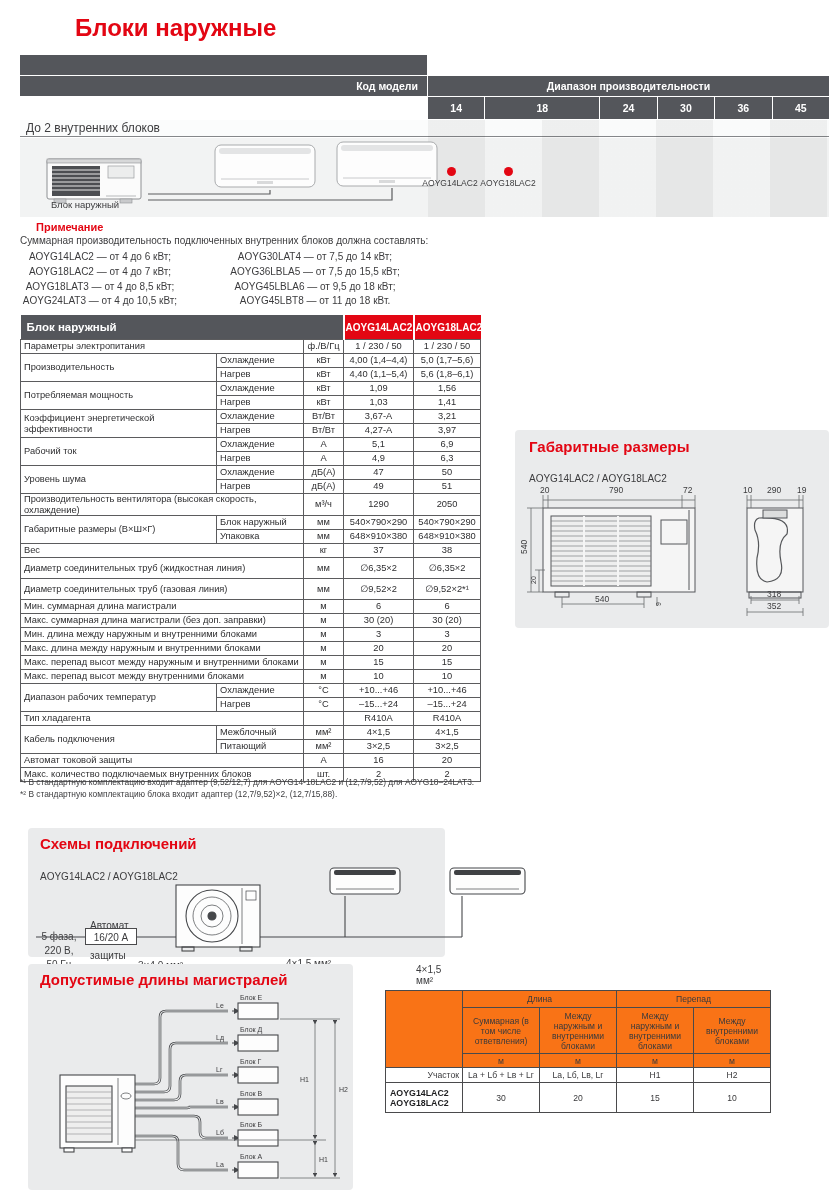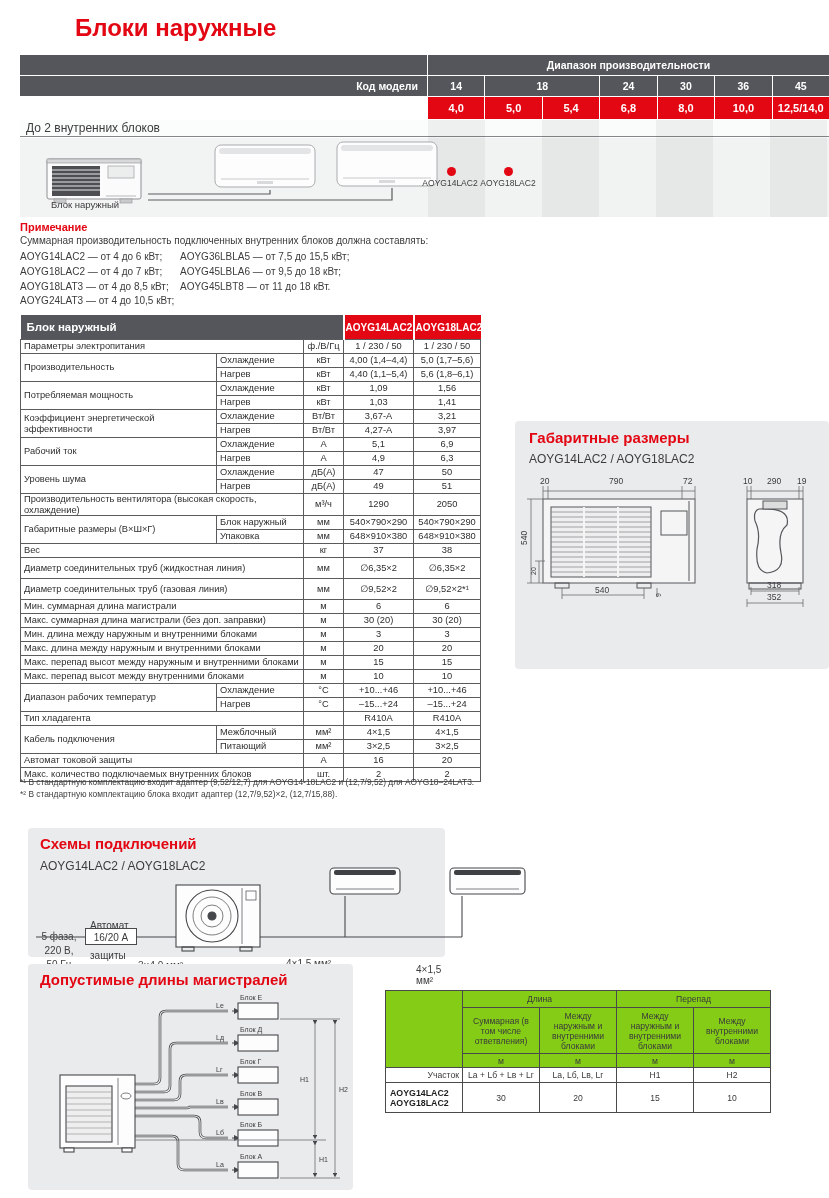--- a/index.html
+++ b/index.html
@@ -26,69 +26,69 @@
                 border-bottom:1px solid #85878a;font-size:12px;color:#3c3c3e;line-height:17px;
                 padding-left:6px;box-sizing:border-box;}
   .image-band{position:absolute;left:20px;top:138px;width:809px;height:79px;background:#f2f3f3;}
   .col-stripes{position:absolute;left:428px;top:120px;width:401px;height:97px;pointer-events:none;
                background:repeating-linear-gradient(90deg,rgba(0,0,0,0.05) 0 57px,rgba(0,0,0,0.005) 57px 114px);}
   .band-label{position:absolute;font-size:9.5px;color:#3c3c3e;text-align:center;}
   .red-dot{position:absolute;width:9px;height:9px;border-radius:50%;background:#e30613;}
   .model-chip{position:absolute;width:58px;text-align:center;font-size:8.5px;color:#3c3c3e;}
 
   
-  .note-head{position:absolute;left:20px;top:221px;font-size:11px;font-weight:bold;color:#e30613;}
+  .note-head{position:absolute;left:36px;top:221px;font-size:11px;font-weight:bold;color:#e30613;}
   .note-intro{position:absolute;left:20px;top:235px;font-size:10px;color:#3c3c3e;}
   .note-cols{position:absolute;left:20px;top:250px;width:430px;display:flex;}
-  .note-col{width:160px;}
+  .note-col{width:160px;text-align:center;}
   .note-col.r{width:270px;}
   .note-item{font-size:10px;color:#3c3c3e;line-height:14.8px;white-space:nowrap;}
 
   
   .spec{position:absolute;left:20px;top:315px;width:460px;border-collapse:collapse;table-layout:fixed;
         font-size:9.3px;color:#2e2e30;}
   .spec th{height:22px;}
   .spec th.main{background:#54565b;color:#fff;font-size:11.5px;text-align:left;padding-left:6px;}
   .spec th.redc{background:#e30613;color:#fff;font-size:10px;border-left:2px solid #fff;}
   .spec td{border:1px solid #5b5b5d;padding:0 3px;height:13px;line-height:10.5px;}
   .spec tr.tall td{height:20px;}
   .spec td.lbl,.spec td.sub{text-align:left;}
   .spec td.unit,.spec td.val{text-align:center;}
   .footnotes{position:absolute;left:20px;top:777px;font-size:8.4px;color:#3c3c3e;line-height:11.5px;}
 
   
   .panel{position:absolute;background:#eaebec;border-radius:4px;}
   .sec-title{position:absolute;font-size:15px;font-weight:bold;color:#e30613;}
-  .sec-sub{position:absolute;font-size:12px;color:#3c3c3e;}
+  .sec-sub{position:absolute;font-size:10px;color:#3c3c3e;margin-top:12px;}
 
   .diag-label{position:absolute;font-size:10px;color:#3c3c3e;margin-top:40px;}
   .breaker-box{position:absolute;width:52px;height:17px;background:#fff;border:1px solid #4a4a4c;
                font-size:10px;color:#3c3c3e;text-align:center;line-height:17px;box-sizing:border-box;}
   .center{text-align:center;}
 
   
   .len-table{position:absolute;left:385px;top:990px;width:385px;border-collapse:collapse;table-layout:fixed;
              font-size:8.6px;color:#3a3a3c;}
   .len-table td{border:1px solid #4a4a4c;padding:1px 3px;text-align:center;vertical-align:middle;}
-  .len-table tr.g td{background:#84cc16;}
+  .len-table tr.g td{background:#f97316;}
   .len-table td.mlbl{text-align:left;font-weight:bold;font-size:8.8px;color:#1d1d1f;padding-left:4px;}
   .len-table td.slbl{text-align:right;padding-left:4px;}
   svg text{font-family:"Liberation Sans",sans-serif;}
 </style>
 </head>
 <body>
 
 <div class="page">
 
   <div class="page-title">Блоки наружные</div>
 
   <div class="toptable">
     <div class="tt tt-dark c1"></div>
+    <div class="tt tt-dark tt-lab c1">Код модели</div>
     <div class="tt tt-dark span7">Диапазон производительности</div>
-    <div class="tt tt-dark tt-lab c1">Код модели</div>
     <div class="tt tt-dark c2">14</div>
     <div class="tt tt-dark span18">18</div>
     <div class="tt tt-dark c5">24</div>
     <div class="tt tt-dark c6">30</div>
     <div class="tt tt-dark c7">36</div>
     <div class="tt tt-dark c8">45</div>
     <div class="tt tt-red c2">4,0</div>
     <div class="tt tt-red c3">5,0</div>
     <div class="tt tt-red c4">5,4</div>
     <div class="tt tt-red c5">6,8</div>
@@ -147,20 +147,21 @@
   <div class="note-head">Примечание</div>
   <div class="note-intro">Суммарная производительность подключенных внутренних блоков должна составлять:</div>
   <div class="note-cols">
     <div class="note-col" id="noteL">
         <div class="note-item">AOYG14LAC2 — от 4 до 6 кВт;</div>
         <div class="note-item">AOYG18LAC2 — от 4 до 7 кВт;</div>
         <div class="note-item">AOYG18LAT3 — от 4 до 8,5 кВт;</div>
         <div class="note-item">AOYG24LAT3 — от 4 до 10,5 кВт;</div>
       </div>
     <div class="note-col r" id="noteR">
+        <div class="note-item">AOYG30LAT4 — от 7,5 до 14 кВт;</div>
         <div class="note-item">AOYG36LBLA5 — от 7,5 до 15,5 кВт;</div>
         <div class="note-item">AOYG45LBLA6 — от 9,5 до 18 кВт;</div>
         <div class="note-item">AOYG45LBT8 — от 11 до 18 кВт.</div>
       </div>
   </div>
 
   <table class="spec">
     <colgroup>
         <col style="width:196px">
         <col style="width:87px">
@@ -365,21 +366,21 @@
           <td class="val">2</td>
         </tr>
       </tbody>
   </table>
 
   <div class="footnotes">
     <div>*¹ В стандартную комплектацию входит адаптер (9,52/12,7) для AOYG14-18LAC2 и (12,7/9,52) для AOYG18–24LAT3.</div>
     <div>*² В стандартную комплектацию блока входит адаптер (12,7/9,52)×2, (12,7/15,88).</div>
   </div>
 
-  <div class="panel" style="left:515px;top:421px;width:314px;height:248px;">
+  <div class="panel" style="left:515px;top:430px;width:314px;height:198px;">
     <div class="sec-title" style="left:14px;top:8px;">Габаритные размеры</div>
     <div class="sec-sub" style="left:14px;top:31px;">AOYG14LAC2 / AOYG18LAC2</div>
     <svg class="abs" style="left:0;top:0;" width="314" height="198" viewBox="0 0 314 198">
       <g stroke="#55575a" fill="none" stroke-width="1">
 
         <rect x="28" y="78" width="152" height="84" fill="#f5f5f5"></rect>
         <rect x="36" y="86" width="100" height="70" fill="#eeeeee"></rect>
         <g stroke="#7d7f82" stroke-width="0.7">
           <line x1="36" y1="91" x2="136" y2="91"></line>
             <line x1="36" y1="96" x2="136" y2="96"></line>

